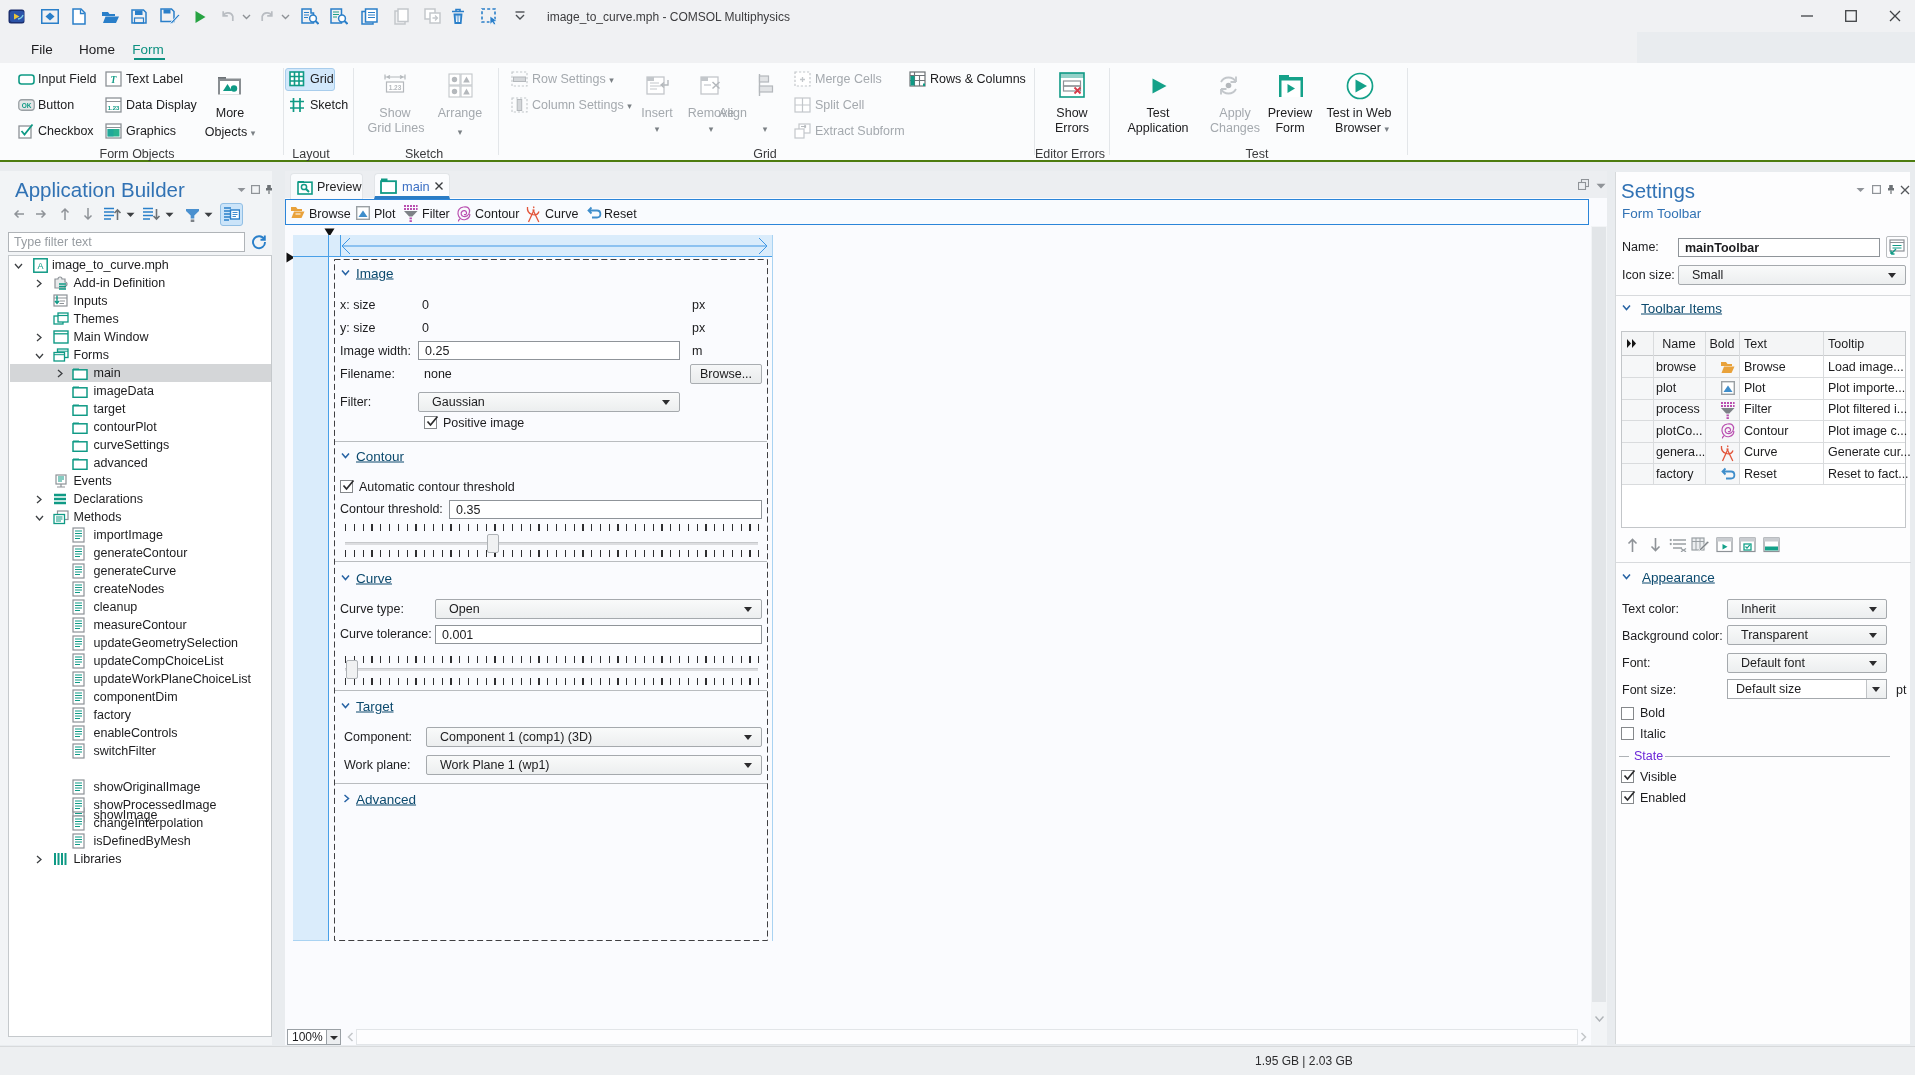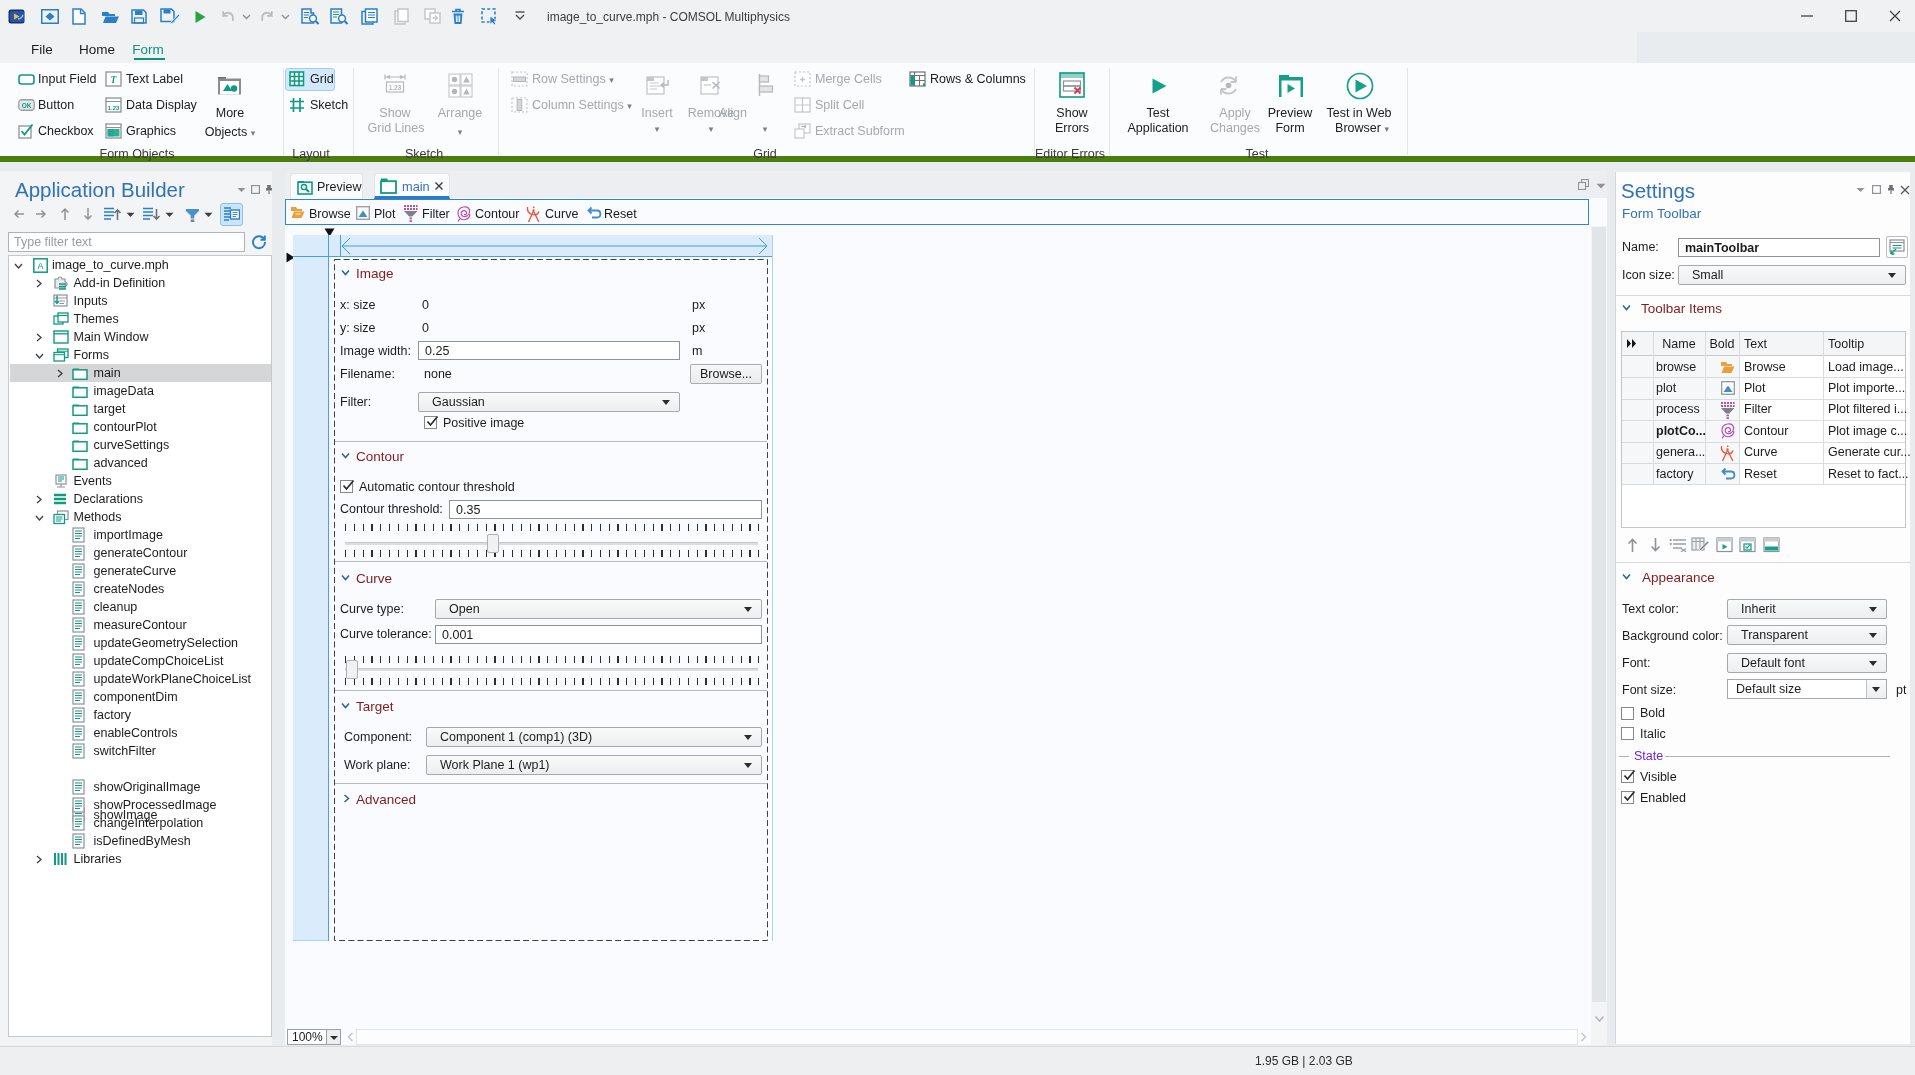--- a/index.html
+++ b/index.html
@@ -6,21 +6,21 @@
 html,body { width:1915px; height:1075px; overflow:hidden; }
 body { font-family:"Liberation Sans", sans-serif; font-size:12.5px; color:#1c1c1e; position:relative; background:#e9ecef; }
 .abs { position:absolute; }
 .lbl { position:absolute; white-space:nowrap; transform:translateY(-50%); }
 .clbl { position:absolute; white-space:nowrap; transform:translate(-50%,-50%); }
 .ticon { position:absolute; }
 svg { display:block; }
 
 #titlebar { left:0; top:0; width:1915px; height:32px; background:#f0f1f3; }
 #menubar { left:0; top:32px; width:1637px; height:31px; background:#f0f1f3; }
-#ribbon { left:0; top:63px; width:1915px; height:99px; background:#fbfcfd; border-bottom:6px solid #4d7c0f; }
+#ribbon { left:0; top:63px; width:1915px; height:99px; background:#fbfcfd; border-bottom:2px solid #4d7c0f; }
 .rsep { position:absolute; top:5px; height:87px; width:1px; background:#e3e6e9; }
 .rglbl { position:absolute; top:84px; height:13px; font-size:12.5px; color:#3a3a3c; transform:translateX(-50%); white-space:nowrap; }
 .rtxt { font-size:12.5px; color:#202022; }
 .rgray { color:#a4a9ae; }
 .rchev { color:#7b8085; font-size:9px; }
 
 #leftpanel { left:0; top:171px; width:272px; height:874px; background:#f2f4f6; }
 #treebox { position:absolute; left:8px; top:84px; width:264px; height:782px; background:#fff; border:1px solid #c5c9cc; }
 .trow { position:absolute; left:1px; width:261px; height:18px; }
 .trow span { position:absolute; top:50%; transform:translateY(-50%); white-space:nowrap; }
@@ -29,21 +29,21 @@
 #rightpanel { left:1615px; top:172px; width:295px; height:872px; background:#fdfdfe; border-left:1px solid #d6d9db; }
 #statusbar { left:0; top:1046px; width:1915px; height:29px; background:#edeff1; border-top:1px solid #d8dadc; }
 
 .tbox { position:absolute; background:#fff; border:1px solid #8f9499; }
 .tbox span { position:absolute; left:6px; top:50%; transform:translateY(-50%); }
 .drop { position:absolute; background:linear-gradient(#f9fafa,#eceeef); border:1px solid #a5a9ad; border-radius:2px; }
 .drop span { position:absolute; left:13px; top:50%; transform:translateY(-50%); }
 .drop i { position:absolute; right:9px; top:50%; margin-top:-2px; width:0; height:0; border-left:4.5px solid transparent; border-right:4.5px solid transparent; border-top:5px solid #2c2c2e; }
 .cb { position:absolute; width:13px; height:13px; background:#fff; border:1px solid #85888b; }
 .cb svg { position:absolute; left:0px; top:-2px; }
-.shead { position:absolute; color:#7f1d1d; font-size:13.5px; white-space:nowrap; transform:translateY(-50%); }
+.shead { position:absolute; color:#0c4a6e; font-size:13.5px; white-space:nowrap; transform:translateY(-50%);text-decoration:underline; }
 .schev { position:absolute; color:#2763a4; }
 .tick { background:repeating-linear-gradient(90deg,#2e2e30 0,#2e2e30 1.2px,transparent 1.2px,transparent 8.79px); }
 .srow { position:absolute; height:21.4px; }
 .tcell { position:absolute; top:50%; transform:translateY(-50%); white-space:nowrap; }
 </style>
 </head>
 <body>
 <div class="abs" id="titlebar">
   <svg class="ticon" style="left:8px;top:9px;" width="17" height="15">
       <rect x="0.5" y="0.5" width="16" height="14" rx="2.5" fill="#1b2f6e"></rect>
@@ -968,21 +968,21 @@
             <rect x="13" y="4" width="1.6" height="2"></rect>
             <rect x="6.5" y="13.5" width="2.4" height="1.8"></rect>
             <rect x="6.5" y="16.2" width="2.4" height="1.8"></rect>
           </g>
           <path d="M1 7 L14.5 7 L9.3 12.5 L6.2 12.5 Z" fill="#7d8287"></path>
         </svg>
       <span class="tcell" style="left:122px;">Filter</span>
         <span class="tcell" style="left:206px;">Plot filtered i...</span>
     </div>
     <div class="srow" style="left:0;top:88.2px;width:283px;">
-      <span class="tcell" style="left:34px;font-weight:bold;">plotCo...</span>
+      <span class="tcell" style="left:34px;">plotCo...</span>
       <svg class="ticon" style="left:98px;top:2px;" width="15" height="17">
           <g fill="none" stroke="#b94fb0" stroke-width="1.2">
             <path d="M7.5 2 C 12 1 14 4 13.5 7 C 13 10.5 10 12 7.5 11.5 C 5 11 4.5 8 6 6.5 C 7.5 5 10 5.5 10.5 7.5 C 11 9.5 9 10 8 9.5"></path>
             <path d="M7.5 2 C 3.5 2.5 1.5 5.5 2 9 C 2.5 13 6 15.5 9.5 14.5 C 12.5 13.6 14 11.5 13.8 9"></path>
             <path d="M4 13.8 C 2.5 15 2.2 15.8 2.5 16.5"></path>
           </g>
         </svg>
       <span class="tcell" style="left:122px;">Contour</span>
         <span class="tcell" style="left:206px;">Plot image c...</span>
     </div>

